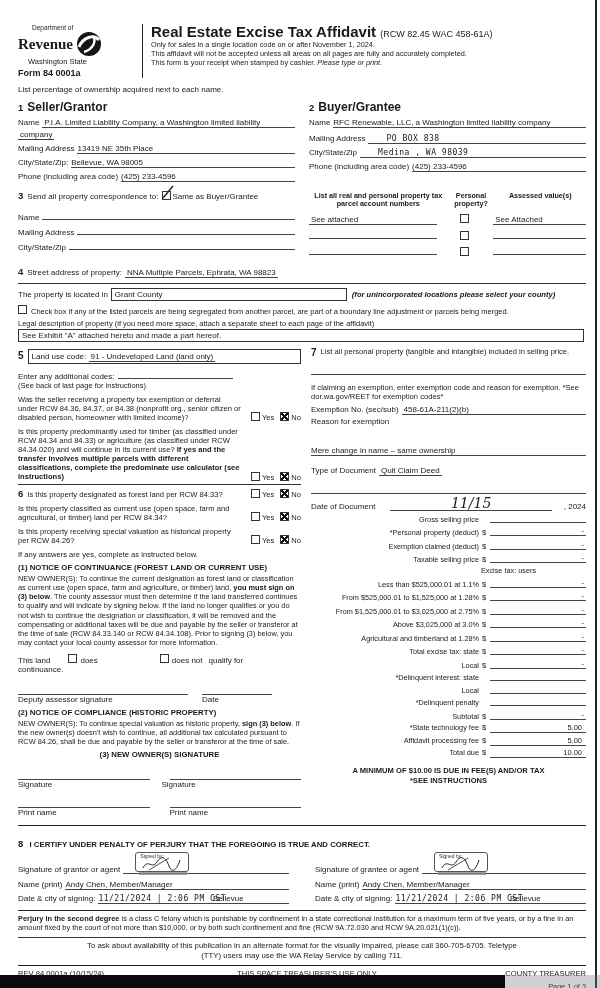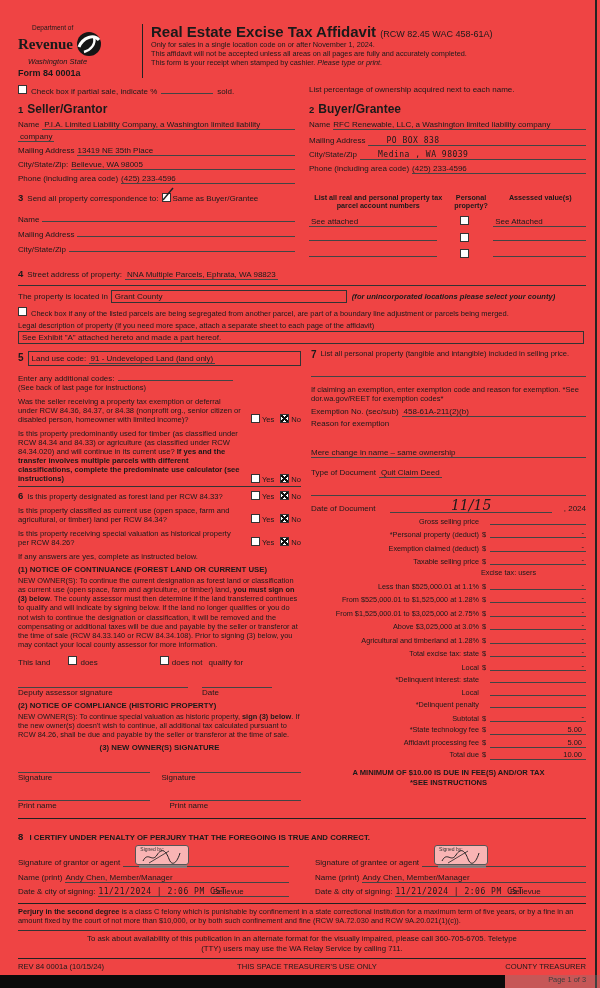--- a/index.html
+++ b/index.html
@@ -1,16 +1,16 @@
 <!DOCTYPE html>
 <html><head>
 <meta charset="utf-8">
 <style>
   html,body{margin:0;padding:0;background:#d9d9d9;}
-  .page{position:relative;width:600px;height:988px;margin:0 auto;background:#ef4444;
+  .page{position:relative;width:600px;height:988px;margin:0 auto;background:#ffffff;
         font-family:"Liberation Sans",sans-serif;font-size:8px;color:#1a1a1a;
         box-sizing:border-box;padding:24px 14px 0 18px;overflow:hidden;}
   .scan-edge-right{position:absolute;top:0;right:3px;width:2px;height:100%;background:#242424;}
   .scan-bar-bottom{position:absolute;left:0;bottom:0;height:13px;width:505px;background:#0b0b0b;}
   .scan-bar-bottom2{position:absolute;left:505px;bottom:0;height:13px;width:95px;background:#7a7a7a;opacity:.35;}
   .b{font-weight:bold;}
   .i{font-style:italic;}
   .fl{display:flex;align-items:baseline;}
   .lbl{white-space:nowrap;margin-right:3px;}
   .fill{flex:1 1 auto;border-bottom:1px solid #444;min-height:8px;}
@@ -19,21 +19,21 @@
   .cb{display:inline-block;width:7px;height:7px;border:1px solid #333;vertical-align:-1px;position:relative;background:#fff;flex:0 0 auto;}
   .cb.x::before{content:"";position:absolute;inset:0;
     background:linear-gradient(45deg,transparent 40%,#111 40%,#111 60%,transparent 60%),
                linear-gradient(-45deg,transparent 40%,#111 40%,#111 60%,transparent 60%);}
   
   .hdr{display:flex;align-items:flex-start;}
   .logo-col{width:118px;flex:0 0 auto;}
   .logo-row{display:flex;align-items:center;}
   .agency-name{font-family:"Liberation Serif",serif;font-weight:bold;font-size:15px;line-height:1;}
   .dept-line{font-size:6.5px;margin-left:14px;}
-  .state-line{font-style:italic;font-size:7.5px;margin-left:10px;}
+  .state-line{font-size:7.5px;margin-left:10px;}
   .form-no{font-weight:bold;font-size:9px;margin-top:2px;}
   .hdr-div{border-left:1.5px solid #222;align-self:stretch;margin:0 8px 0 6px;}
   .title-col{flex:1;}
   .main-title{font-size:15px;font-weight:bold;line-height:1.05;}
   .title-ref{font-size:9px;font-weight:normal;}
   .hnote{font-size:7.3px;line-height:1.25;}
   
   .twocol{display:flex;gap:14px;}
   .col{flex:1;min-width:0;}
   .secnum{font-weight:bold;font-size:9.5px;margin-right:4px;}
@@ -116,26 +116,20 @@
       </div>
       <div class="hnote">Only for sales in a single location code on or after November 1, 2024.</div>
       <div class="hnote">This affidavit will not be accepted unless all areas on all pages are fully and accurately completed.</div>
       <div class="hnote">
         <span>This form is your receipt when stamped by cashier. </span><span class="i">Please type or print.</span>
       </div>
     </div>
   </div>
 
   <div class="twocol" style="margin-top:7px;">
-    <div class="col fl">
-      <span class="cb"></span>
-      <span style="margin-left:4px;">Check box if partial sale, indicate %</span>
-      <span class="fill" style="max-width:52px;margin:0 4px;"></span>
-      <span>sold.</span>
-    </div>
     <div class="col">List percentage of ownership acquired next to each name.</div>
   </div>
 
   <div class="twocol" style="margin-top:6px;">
     <div class="col">
       <div><span class="secnum">1</span><span class="sechead">Seller/Grantor</span></div>
       <div class="fline">
           <span class="lbl">Name</span>
           <span class="fill"><span class="uv" style="border:none;">P.I.A. Limited Liability Company, a Washington limited liability</span></span>
         </div>
@@ -297,20 +291,21 @@
         <span>NEW OWNER(S): To continue the current designation as forest land or classification as current use (open space, farm and agriculture, or timber) land, </span><span class="b">you must sign on (3) below</span><span>. The county assessor must then determine if the land transferred continues to qualify and will indicate by signing below. If the land no longer qualifies or you do not wish to continue the designation or classification, it will be removed and the compensating or additional taxes will be due and payable by the seller or transferor at the time of sale (RCW 84.33.140 or RCW 84.34.108). Prior to signing (3) below, you may contact your local county assessor for more information.</span>
       </div>
       <div class="fl" style="margin-top:7px;">
         <span>This land</span>
         <span class="cb" style="margin-left:18px;"></span>
         <span style="margin-left:3px;">does</span>
         <span class="cb" style="margin-left:62px;"></span>
         <span style="margin-left:3px;">does not</span>
         <span style="margin-left:6px;">qualify for</span>
       </div>
+      <div>continuance.</div>
       <div class="fl" style="margin-top:12px;gap:14px;">
         <span class="fill" style="max-width:170px;"></span>
         <span class="fill" style="max-width:70px;"></span>
       </div>
       <div class="fl" style="gap:14px;">
         <span style="width:170px;">Deputy assessor signature</span>
         <span>Date</span>
       </div>
 
       <div class="ntitle">(2) NOTICE OF COMPLIANCE (HISTORIC PROPERTY)</div>

